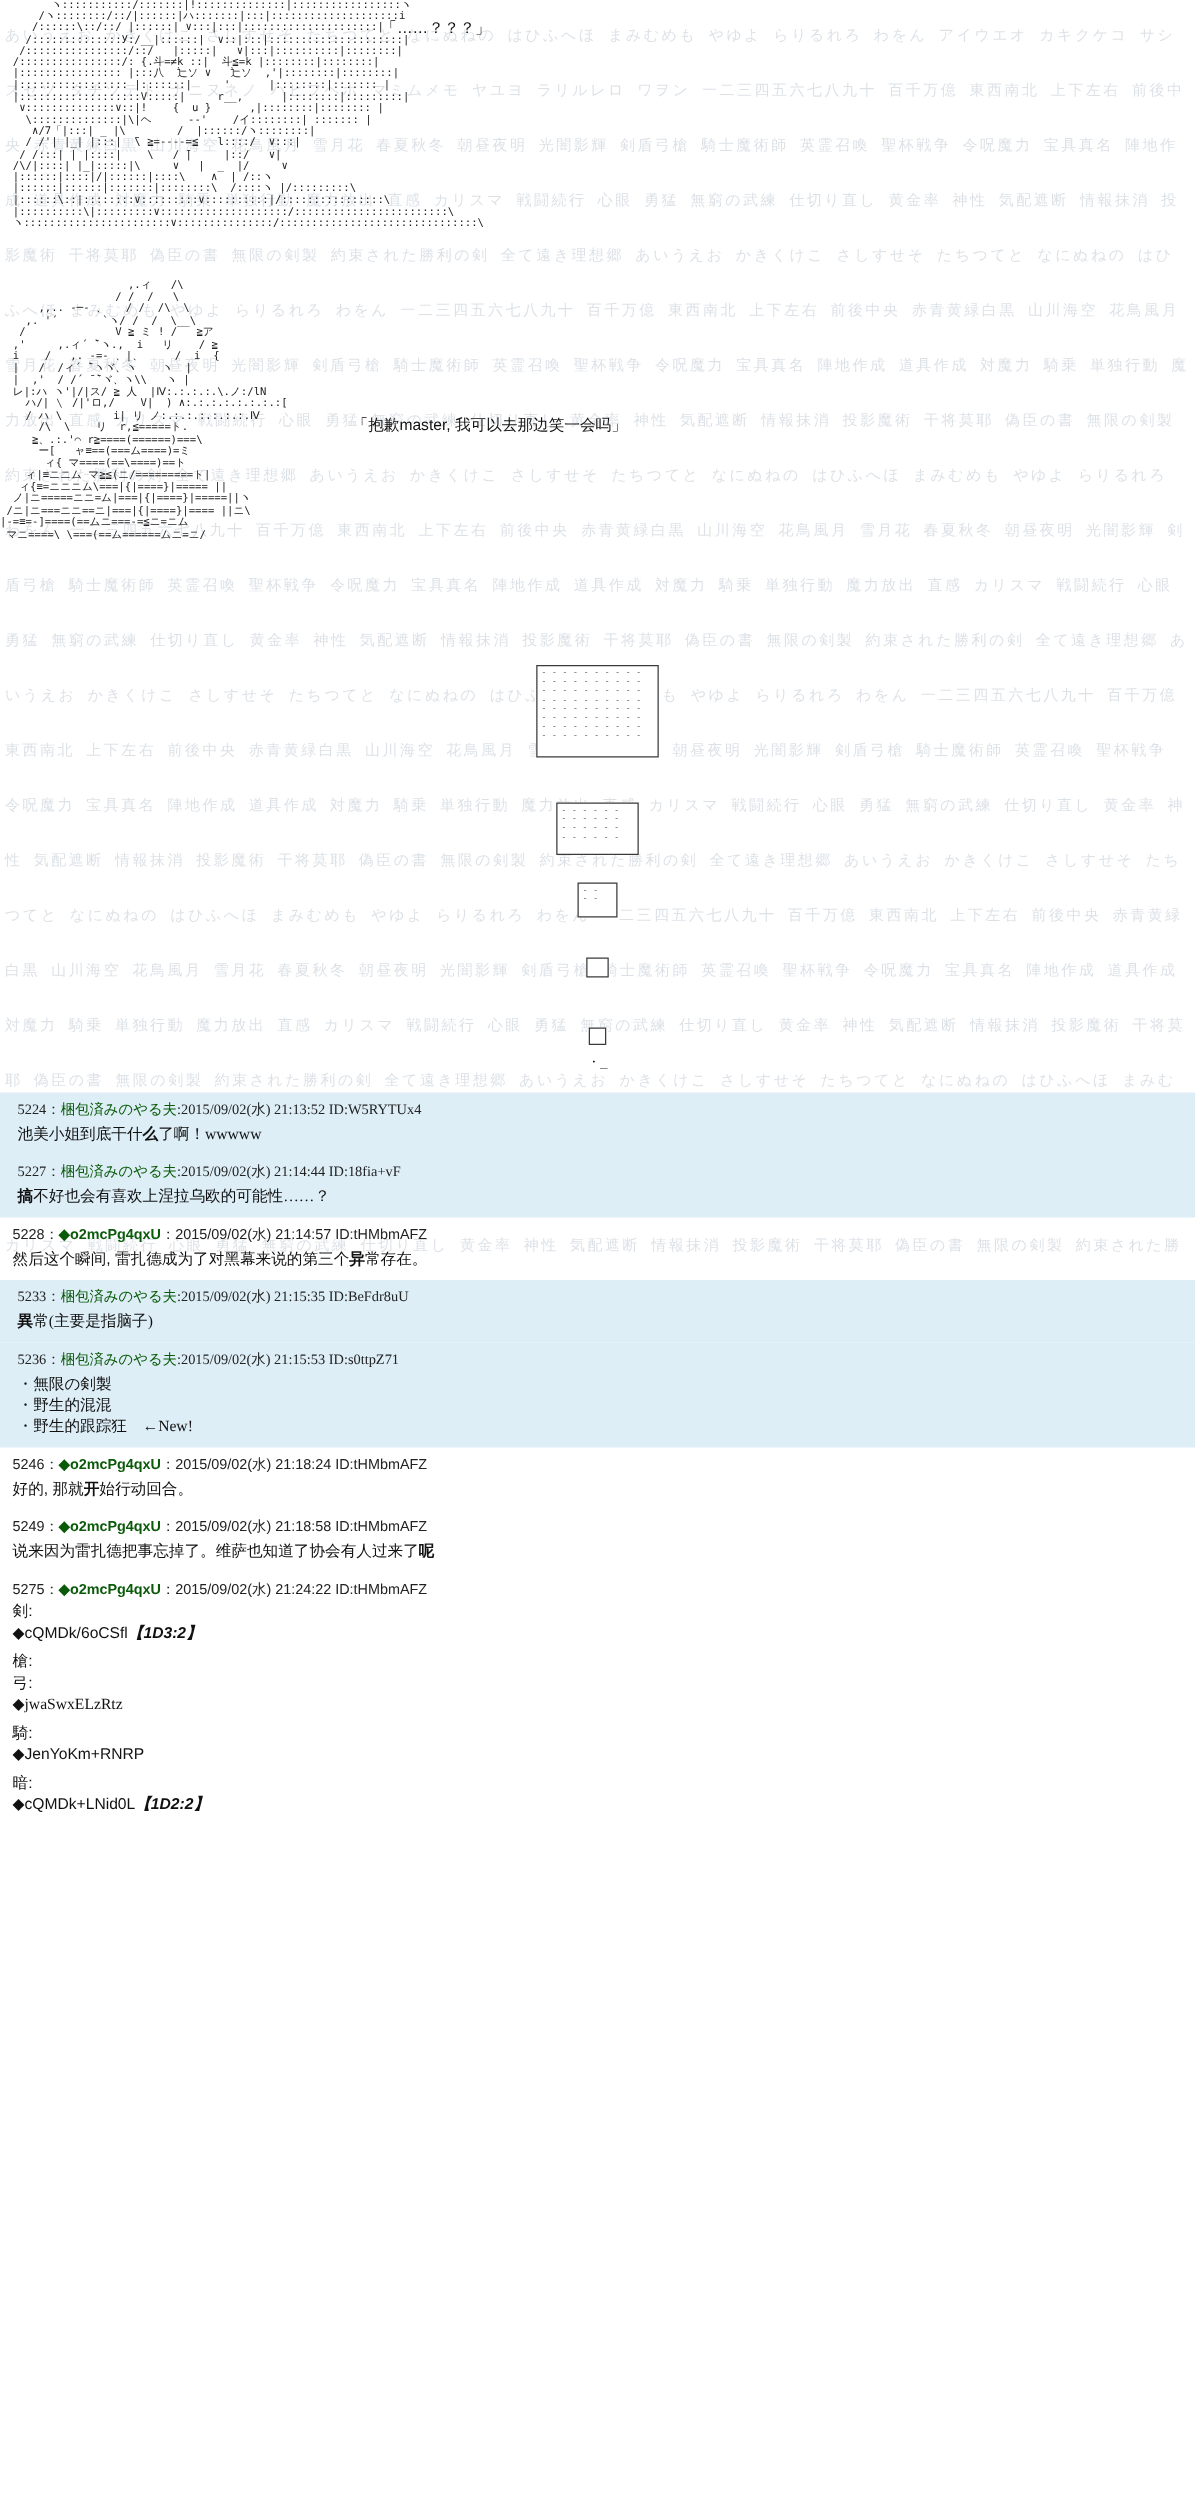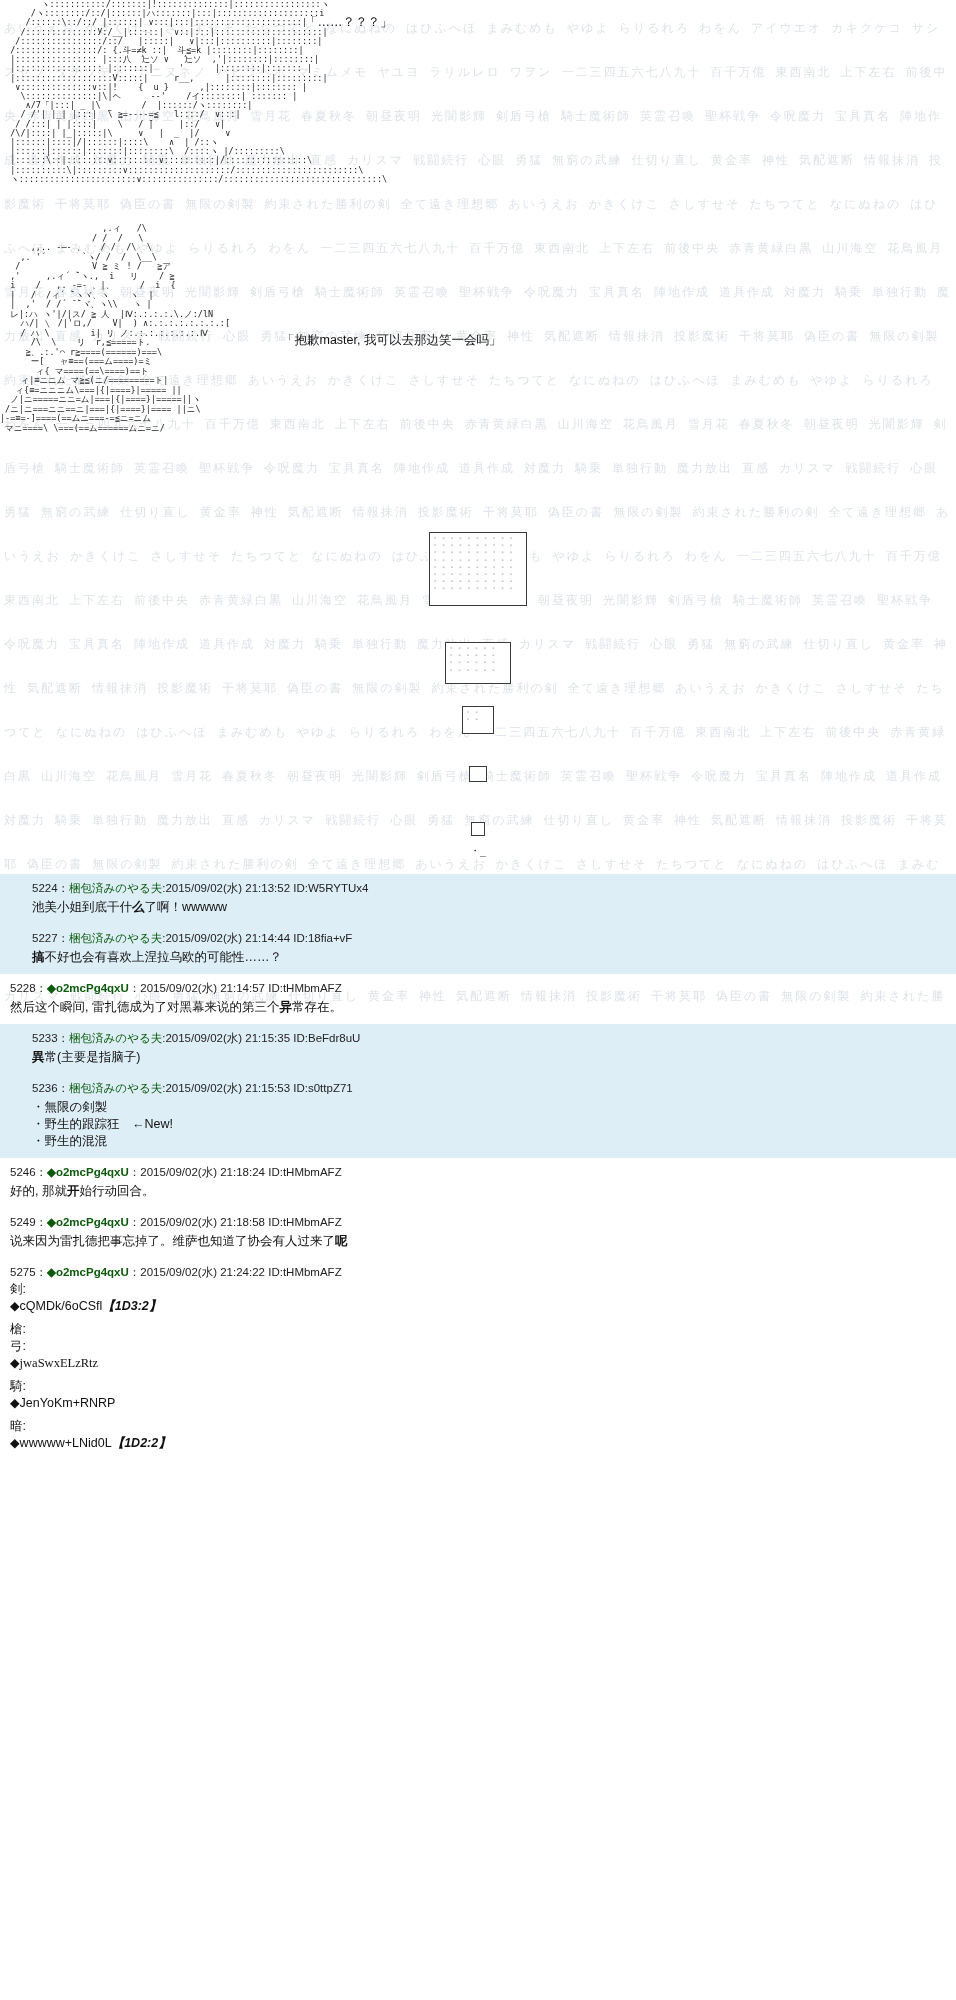--- a/index.html
+++ b/index.html
@@ -67,21 +67,21 @@
   }
 
   
   .post{
     padding:6px 10px 8px 10px;
     font-size:12.5px;
     line-height:17px;
   }
   .post.highlight{background:#ddeef7;}
   .post.plain{background:transparent;}
-  .indent{margin-left:22px;}
+  .indent{margin-left:4px;font-family:Liberation Serif, serif;}
   .meta{font-size:11.5px;color:#222;}
   .meta .num{color:#222;}
   .meta .name{color:#0a5a0a;}
   .meta .trip{color:#0a5a0a;font-weight:bold;}
   .meta .date{color:#222;}
   .meta .id{color:#222;}
   .body{margin-top:2px;color:#111;}
   .body b{font-weight:bold;}
   .dicebox{font-size:12.5px;line-height:17px;}
   .dice{font-weight:bold;font-style:italic;}
@@ -187,22 +187,22 @@
       <div class="post highlight">
         <div class="meta indent"><span class="num">5233</span><span>：</span><span class="name">梱包済みのやる夫</span>:<span class="date">2015/09/02(水) 21:15:35</span> <span class="id">ID:BeFdr8uU</span></div>
         <div class="body indent">
           <div><b>異</b>常(主要是指脑子)</div>
         </div>
       </div>
       <div class="post highlight">
         <div class="meta indent"><span class="num">5236</span><span>：</span><span class="name">梱包済みのやる夫</span>:<span class="date">2015/09/02(水) 21:15:53</span> <span class="id">ID:s0ttpZ71</span></div>
         <div class="body indent">
           <div>・無限の剣製</div>
+          <div>・野生的混混</div>
           <div>・野生的跟踪狂　←New!</div>
-          <div>・野生的混混</div>
         </div>
       </div>
       <div class="post plain">
         <div class="meta"><span class="num">5246</span><span>：</span><span class="trip">◆o2mcPg4qxU</span><span>：</span><span class="date">2015/09/02(水) 21:18:24</span> <span class="id">ID:tHMbmAFZ</span></div>
         <div class="body">
           <div>好的, 那就<b>开</b>始行动回合。</div>
         </div>
       </div>
       <div class="post plain">
         <div class="meta"><span class="num">5249</span><span>：</span><span class="trip">◆o2mcPg4qxU</span><span>：</span><span class="date">2015/09/02(水) 21:18:58</span> <span class="id">ID:tHMbmAFZ</span></div>
@@ -219,17 +219,17 @@
     </div>
     <div class="dicebox" id="dicebox">
         <div>剣:</div>
         <div style="margin-bottom: 6px;"><span>◆cQMDk/6oCSfl</span><span class="dice">【1D3:2】</span></div>
         <div>槍:</div>
         <div>弓:</div>
         <div style="margin-bottom: 6px; font-family: Liberation Serif, serif;"><span>◆jwaSwxELzRtz</span></div>
         <div>騎:</div>
         <div style="margin-bottom: 6px;"><span>◆JenYoKm+RNRP</span></div>
         <div>暗:</div>
-        <div style="margin-bottom: 6px;"><span>◆wwwww+LNid0L</span><span class="dice">【1D2:2】</span></div>
+        <div style="margin-bottom: 6px;"><span>◆cQMDk+LNid0L</span><span class="dice">【1D2:2】</span></div>
       </div>
   </div>
 
 </div>
 
 </body></html>

